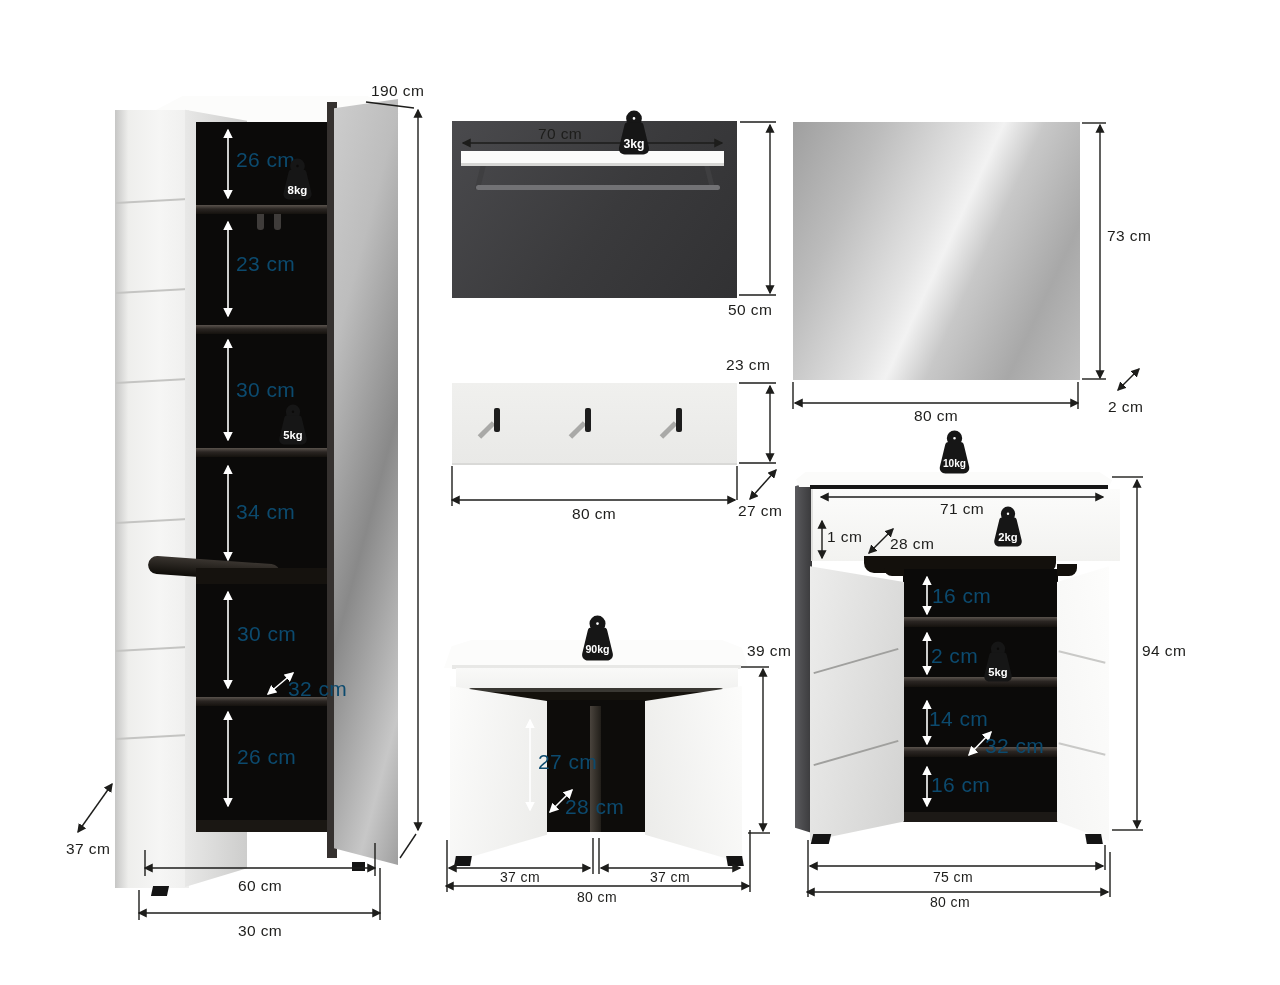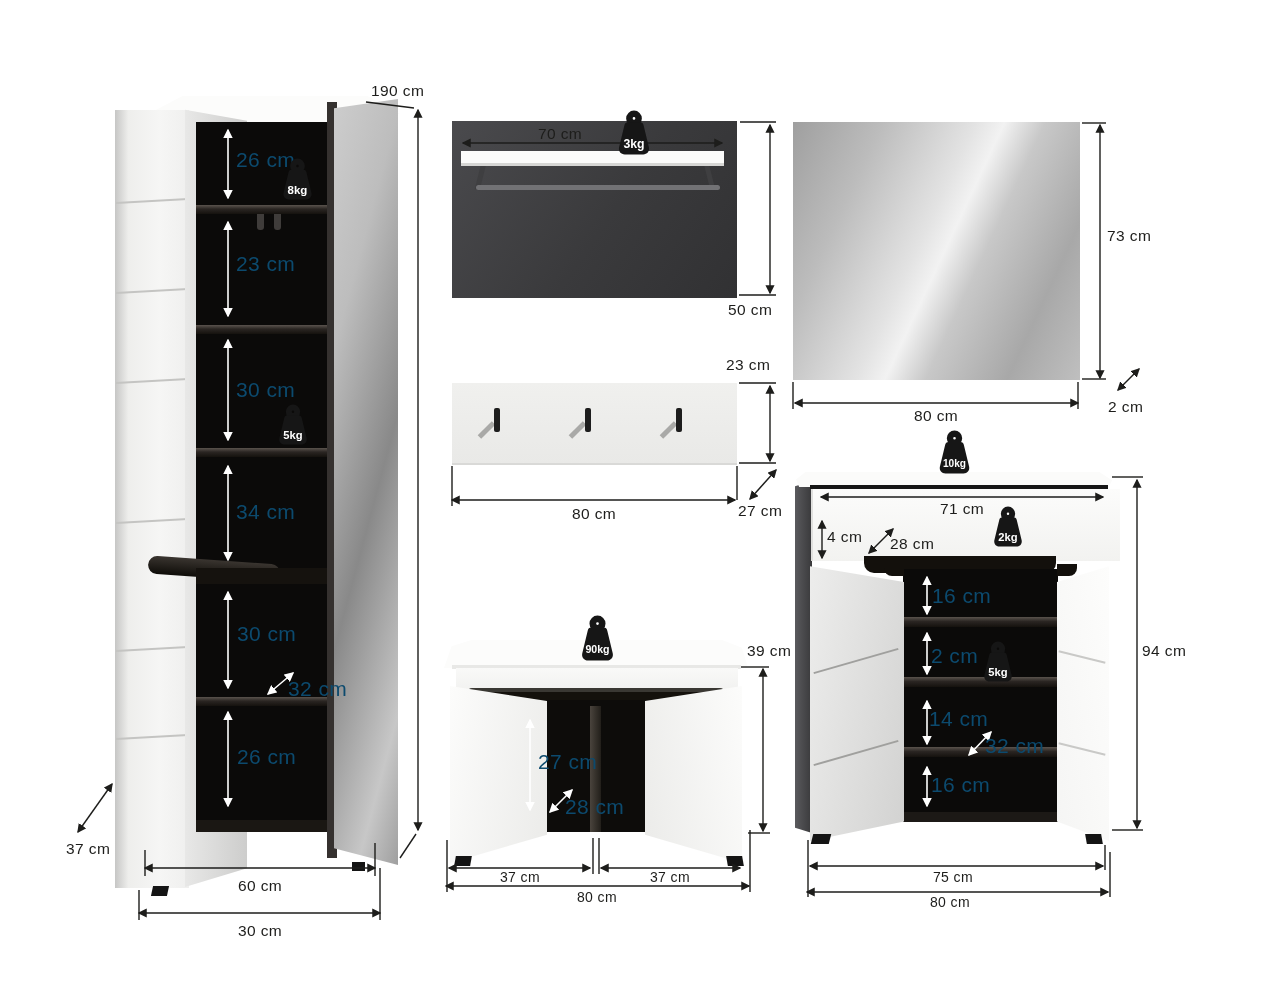--- a/index.html
+++ b/index.html
@@ -239,21 +239,21 @@
   <div class="lbl" style="left:1108px;top:398px">2 cm</div>
 
   <div class="lbl" style="left:747px;top:642px">39 cm</div>
   <div class="lblw" style="left:538px;top:750px">27 cm</div>
   <div class="lblw" style="left:565px;top:795px">28 cm</div>
   <div class="lbl ctr sm" style="left:520px;top:869px">37 cm</div>
   <div class="lbl ctr sm" style="left:670px;top:869px">37 cm</div>
   <div class="lbl ctr sm" style="left:597px;top:889px">80 cm</div>
 
   <div class="lbl ctr" style="left:962px;top:500px">71 cm</div>
-  <div class="lbl" style="left:827px;top:528px">4 cm</div>
+  <div class="lbl" style="left:827px;top:528px">1 cm</div>
   <div class="lbl" style="left:890px;top:535px">28 cm</div>
   <div class="lblw" style="left:932px;top:584px">16 cm</div>
   <div class="lblw" style="left:931px;top:644px">2 cm</div>
   <div class="lblw" style="left:929px;top:707px">14 cm</div>
   <div class="lblw" style="left:985px;top:734px">32 cm</div>
   <div class="lblw" style="left:931px;top:773px">16 cm</div>
   <div class="lbl" style="left:1142px;top:642px">94 cm</div>
   <div class="lbl ctr sm" style="left:953px;top:869px">75 cm</div>
   <div class="lbl ctr sm" style="left:950px;top:894px">80 cm</div>
 

